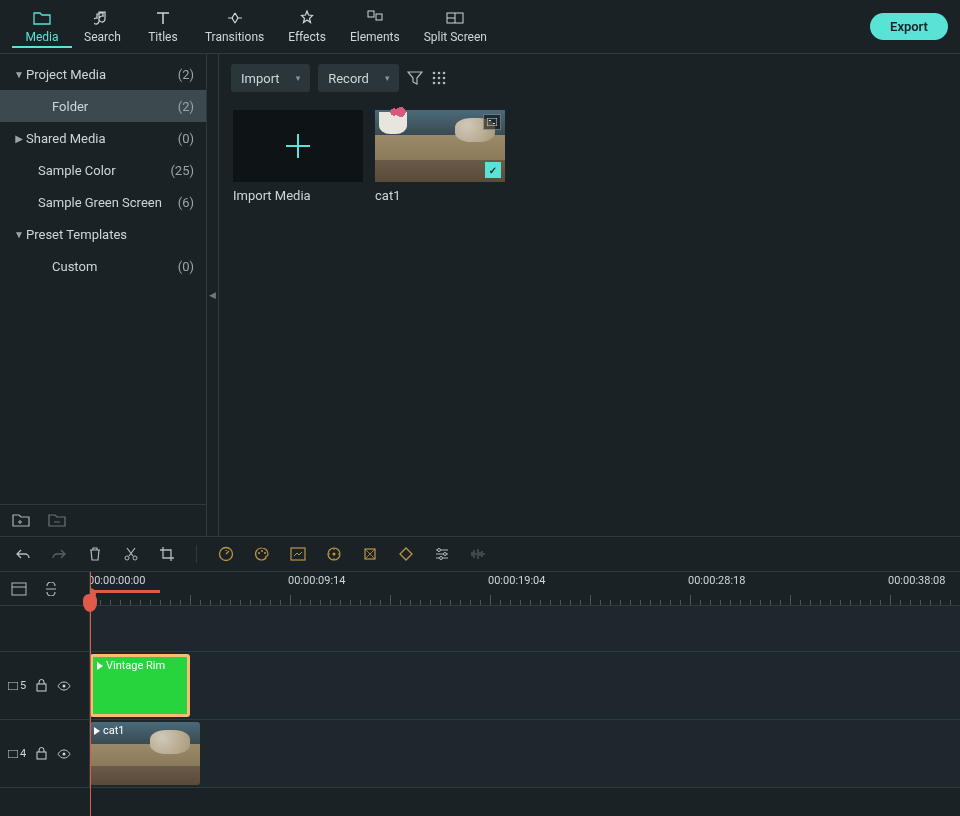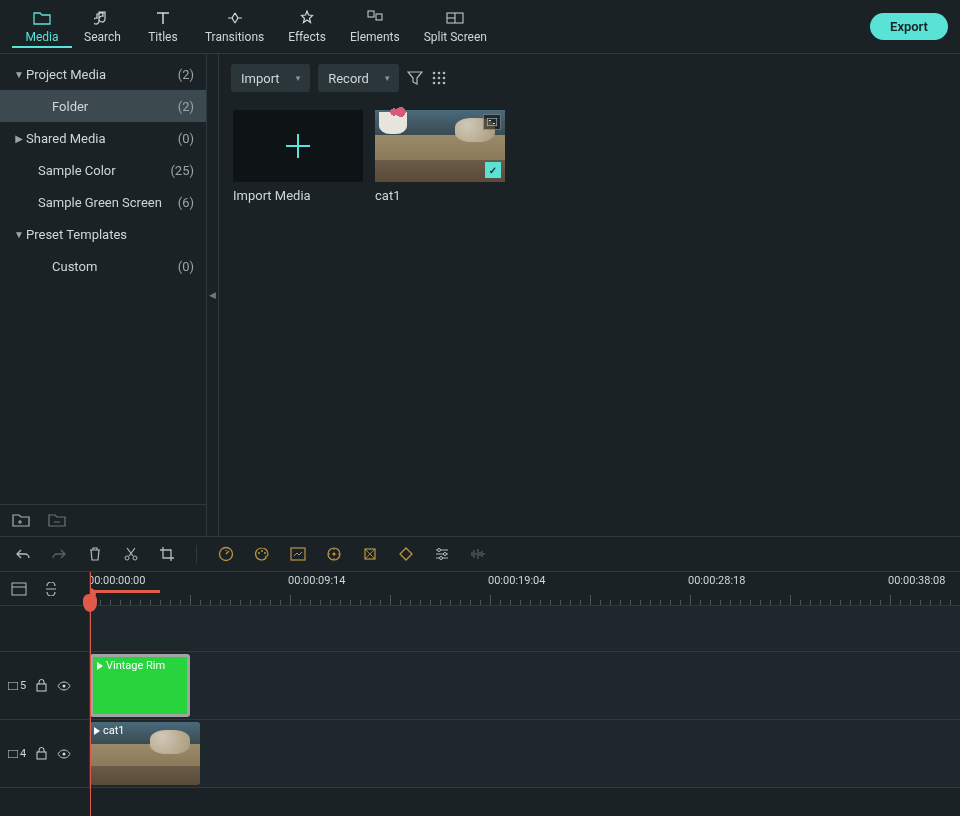--- a/index.html
+++ b/index.html
@@ -53,21 +53,21 @@
 .ruler-ticks{position:absolute;bottom:0;left:0;right:0;height:14px}
 .ruler-ticks div{position:absolute;bottom:0;width:1px;background:#4a565b}
 .ruler-ticks .major{height:10px}
 .ruler-ticks .minor{height:5px}
 .playhead{position:absolute;top:0;left:0;width:1px;height:240px;background:#e05a4a;z-index:5}
 .playhead-head{position:absolute;top:16px;left:-6px;width:12px;height:12px;background:#e05a4a;border-radius:50%}
 .track{display:flex;height:68px;border-bottom:1px solid #2d3a3e}
 .track.spacer{height:46px}
 .track-body{flex:1;position:relative;background:#1e282c}
 .clip{position:absolute;top:2px;bottom:2px;border-radius:3px;overflow:hidden;display:flex}
-.clip.effect{left:0;width:100px;background:#a3a3a3;padding:3px}
+.clip.effect{left:0;width:100px;background:#fdba74;padding:3px}
 .clip.effect .inner{flex:1;background:#28d43e;position:relative}
 .clip.video{left:0;width:110px}
 .clip .clip-title{position:absolute;top:2px;left:4px;font-size:11px;color:#fff;display:flex;align-items:center;gap:3px;z-index:2}
 .clip .clip-title .play-tri{width:0;height:0;border-left:6px solid #fff;border-top:4px solid transparent;border-bottom:4px solid transparent}
 .cat1-thumb{background:linear-gradient(180deg,#4a6a7a 0%,#3a4a52 35%,#9a8a6a 35%,#8a7a5a 70%,#6a5a48 70%,#5a4a3a 100%);width:100%;height:100%;position:relative}
 .cat1-thumb::after{content:"";position:absolute;top:8px;right:10px;width:40px;height:24px;background:radial-gradient(circle at 30% 30%,#d0c8b8,#a89878);border-radius:40%}
 .cat1-thumb .pot{position:absolute;top:2px;left:4px;width:28px;height:22px;background:#e8e4de;border-radius:0 0 40% 40%}
 .cat1-thumb .flowers{position:absolute;top:-4px;left:2px;width:34px;height:12px;background:radial-gradient(circle,#d85a7a 20%,transparent 20%),radial-gradient(circle at 70% 50%,#d85a7a 20%,transparent 20%);}
 .cat2-thumb{background:#000;width:100%;height:100%;display:flex;align-items:center;justify-content:center}
 .cat2-thumb .cat{width:40px;height:60px;background:linear-gradient(180deg,#d8d4ce,#b8b4ae);border-radius:45% 45% 30% 30%;position:relative}

